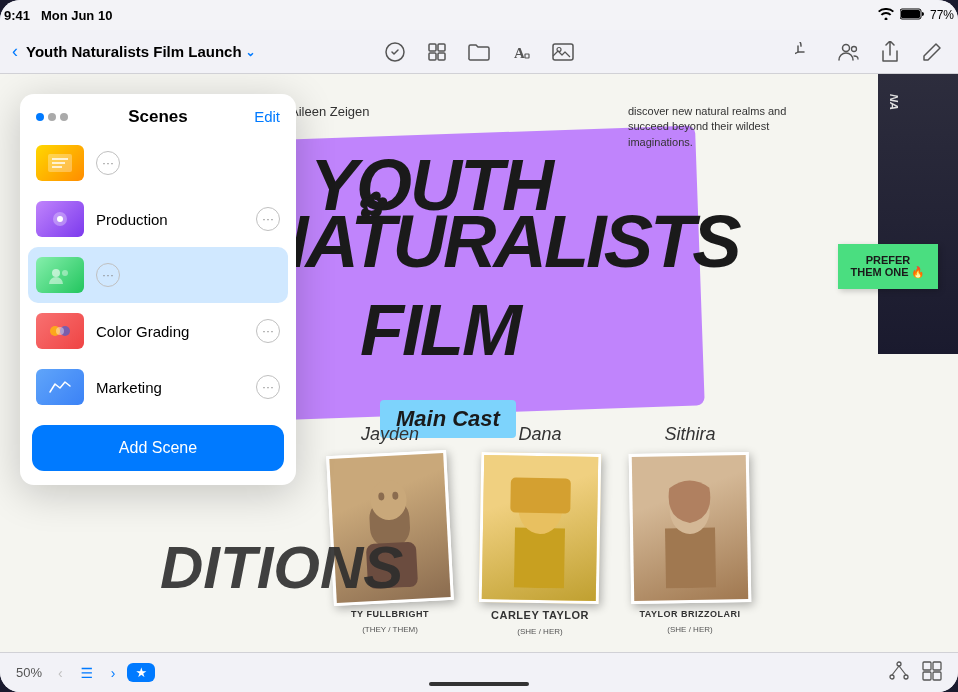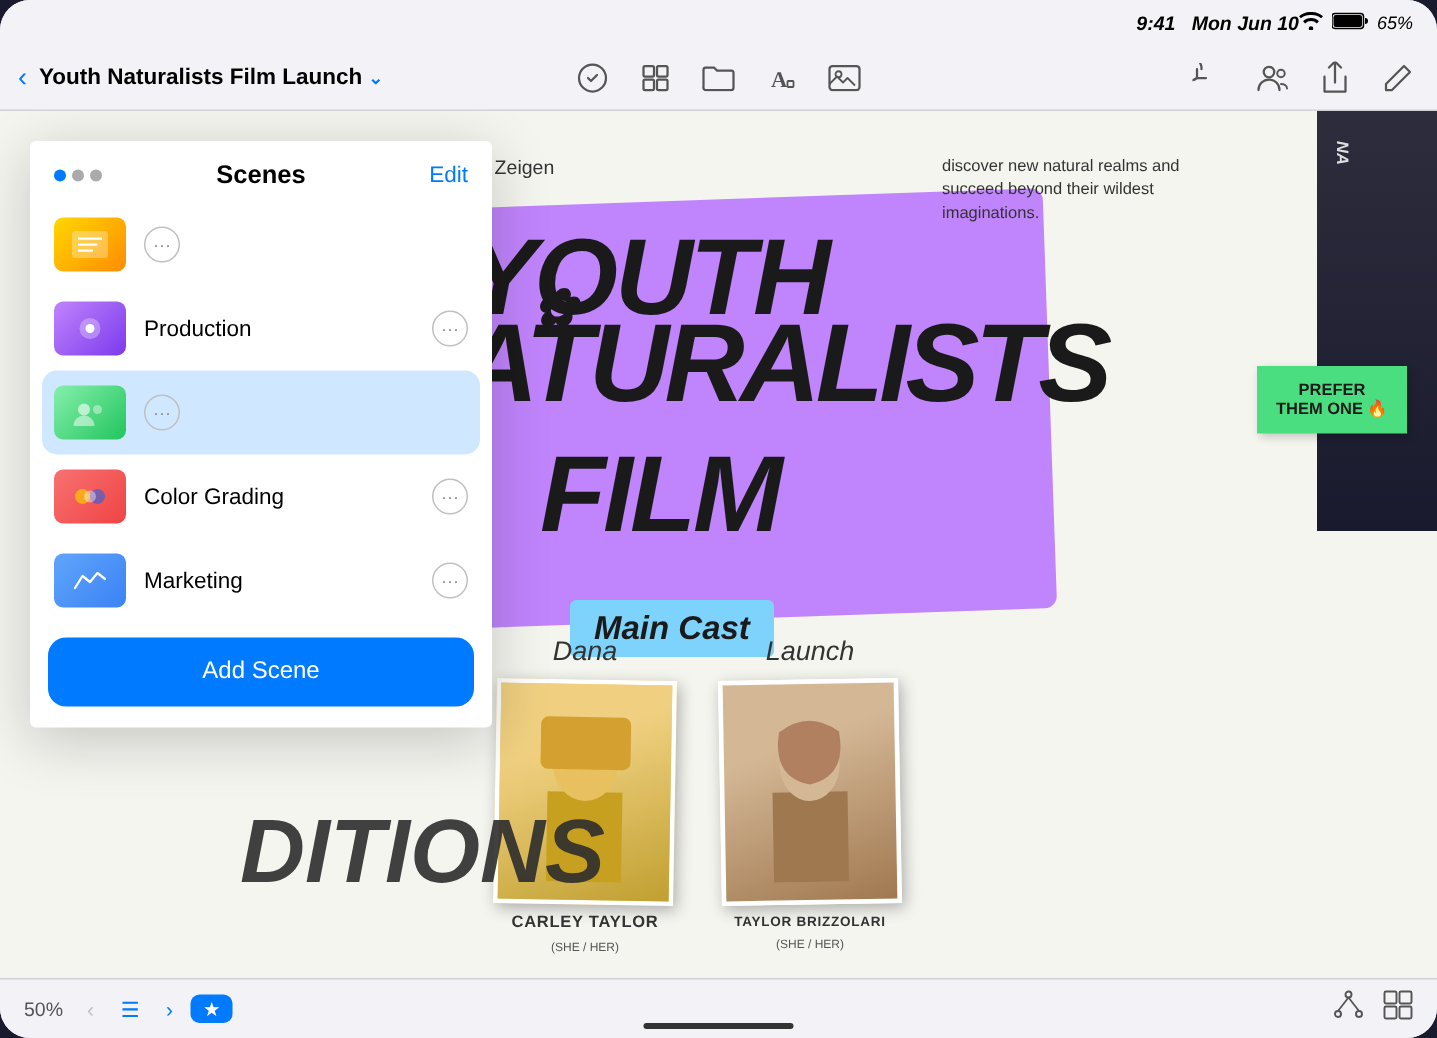--- a/index.html
+++ b/index.html
@@ -22,25 +22,24 @@
       overflow: hidden;
       border-radius: 20px;
     }
 
     
     .status-bar {
       height: 30px;
       background: rgba(242,242,247,0.95);
       display: flex;
       align-items: center;
-      justify-content: flex-end;
-      padding: 0 16px;
+      justify-content: space-between;
+      padding: 0 4px;
       position: relative;
       z-index: 100;
-      font-style: italic;
     }
 
     .status-time {
       font-size: 13px;
       font-weight: 600;
       color: #000;
     }
 
     .status-right {
       display: flex;
@@ -277,23 +276,23 @@
       color: #333;
       z-index: 3;
       line-height: 1.4;
     }
 
     
     .scenes-panel {
       position: absolute;
       top: 20px;
       left: 20px;
-      width: 308px;
+      width: 276px;
       background: white;
-      border-radius: 4px;
+      border-radius: 14px;
       box-shadow: 0 8px 40px rgba(0,0,0,0.2);
       z-index: 50;
       overflow: hidden;
     }
 
     .scenes-header {
       display: flex;
       align-items: center;
       justify-content: space-between;
       padding: 14px 16px 10px;
@@ -504,21 +503,21 @@
             <path d="M8 9.5a1.5 1.5 0 1 1 0 3 1.5 1.5 0 0 1 0-3zm0-3.5a5.5 5.5 0 0 1 3.9 1.6l1.4-1.4A7.5 7.5 0 0 0 8 4a7.5 7.5 0 0 0-5.3 2.2l1.4 1.4A5.5 5.5 0 0 1 8 6zm0-4A9.5 9.5 0 0 1 14.7 4.2L16 2.9A11.5 11.5 0 0 0 8 0a11.5 11.5 0 0 0-8 2.9l1.3 1.3A9.5 9.5 0 0 1 8 2z" fill="#000"></path>
           </svg>
       </span>
       <span>
         <svg width="24" height="12" viewBox="0 0 24 12">
             <rect x="0" y="1" width="21" height="10" rx="2" fill="none" stroke="#000" stroke-width="1"></rect>
             <rect x="1" y="2" width="19" height="8" rx="1.5" fill="#000"></rect>
             <path d="M22 4v4a2 2 0 0 0 0-4z" fill="#000"></path>
           </svg>
       </span>
-      <span>65%</span>
+      <span>77%</span>
     </div>
   </div>
 
   <div class="toolbar">
     <div class="toolbar-left">
       <span class="back-btn">‹</span>
       <span class="doc-title">
         <span>Youth Naturalists Film Launch</span>
         <span class="dropdown-arrow">⌄</span>
       </span>
@@ -627,38 +626,54 @@
       <div class="main-cast-label">Main Cast</div>
 
       <div class="sticky-note">PREFER THEM ONE 🔥</div>
 
       <div style="position:absolute; top:0; right:0; width:80px; height:280px; background:linear-gradient(180deg, #2d2d3d 0%, #1a1a2e 100%); z-index:1; overflow:hidden;">
         <div style="color:#e0e0e0; font-size:11px; font-weight:900; writing-mode:vertical-rl; padding-top:20px; padding-left:10px; font-style:italic;">NA</div>
       </div>
 
       <div class="cast-container">
 
+        <div class="cast-item">
+          <div style="font-style:italic; font-size:18px; color:#333; font-weight:500; margin-bottom:2px;">Jayden</div>
+          <div class="cast-photo-frame" style="transform:rotate(-3deg);">
+            <div class="cast-photo-bg cast-photo-1">
+              <svg width="80" height="120" viewBox="0 0 80 120">
+                <rect x="20" y="30" width="40" height="50" rx="20" fill="#8b6c4f"></rect>
+                <rect x="15" y="75" width="50" height="45" rx="8" fill="#6b4c3f"></rect>
+                <ellipse cx="40" cy="32" rx="18" ry="20" fill="#c9a87a"></ellipse>
+                <ellipse cx="33" cy="28" rx="3" ry="4" fill="#8b6c4f"></ellipse>
+                <ellipse cx="47" cy="28" rx="3" ry="4" fill="#8b6c4f"></ellipse>
+              </svg>
+            </div>
+          </div>
+          <div style="font-size:9px; font-weight:700; color:#333; letter-spacing:0.5px; text-align:center;">TY FULLBRIGHT</div>
+          <div style="font-size:8px; color:#555; text-align:center;">(THEY / THEM)</div>
+        </div>
 
         <div class="cast-item">
           <div style="font-style:italic; font-size:18px; color:#333; font-weight:500; margin-bottom:2px;">Dana</div>
           <div class="cast-photo-frame" style="transform:rotate(1deg); background:#f0d080;">
             <div class="cast-photo-bg cast-photo-2">
               <svg width="80" height="120" viewBox="0 0 80 120">
                 <rect x="15" y="60" width="50" height="60" fill="#c8a020"></rect>
                 <ellipse cx="40" cy="40" rx="22" ry="26" fill="#e8c060"></ellipse>
                 <rect x="10" y="10" width="60" height="35" rx="5" fill="#d4a030"></rect>
               </svg>
             </div>
           </div>
           <div style="font-size:11px; font-weight:700; color:#333; letter-spacing:0.5px; text-align:center;">CARLEY TAYLOR</div>
           <div style="font-size:8px; color:#555; text-align:center;">(SHE / HER)</div>
         </div>
 
         <div class="cast-item">
-          <div style="font-style:italic; font-size:18px; color:#333; font-weight:500; margin-bottom:2px;">Launch</div>
+          <div style="font-style:italic; font-size:18px; color:#333; font-weight:500; margin-bottom:2px;">Sithira</div>
           <div class="cast-photo-frame" style="transform:rotate(-1deg);">
             <div class="cast-photo-bg cast-photo-3">
               <svg width="80" height="120" viewBox="0 0 80 120">
                 <rect x="15" y="60" width="50" height="60" fill="#a07850"></rect>
                 <ellipse cx="40" cy="42" rx="20" ry="24" fill="#d4b896"></ellipse>
                 <path d="M20 20 Q40 5 60 20 Q65 50 40 55 Q15 50 20 20z" fill="#b08060"></path>
               </svg>
             </div>
           </div>
           <div style="font-size:9px; font-weight:700; color:#333; letter-spacing:0.5px; text-align:center;">TAYLOR BRIZZOLARI</div>

